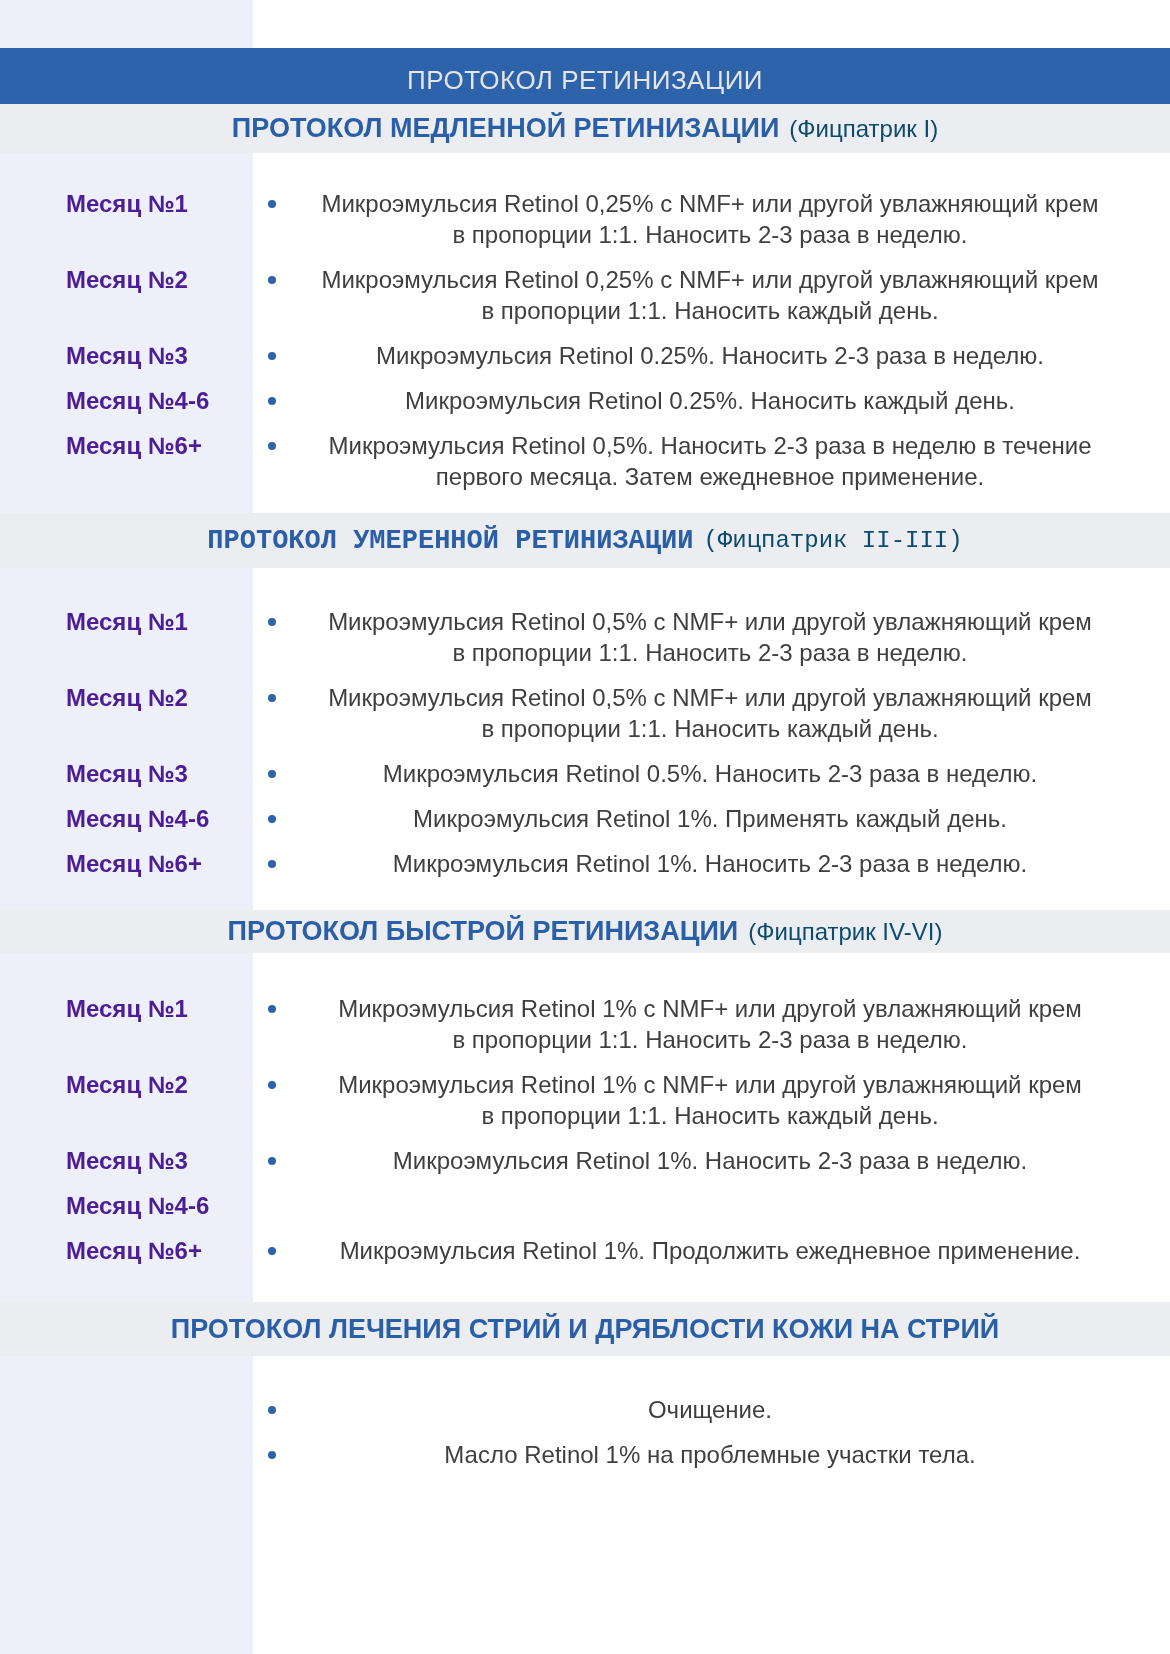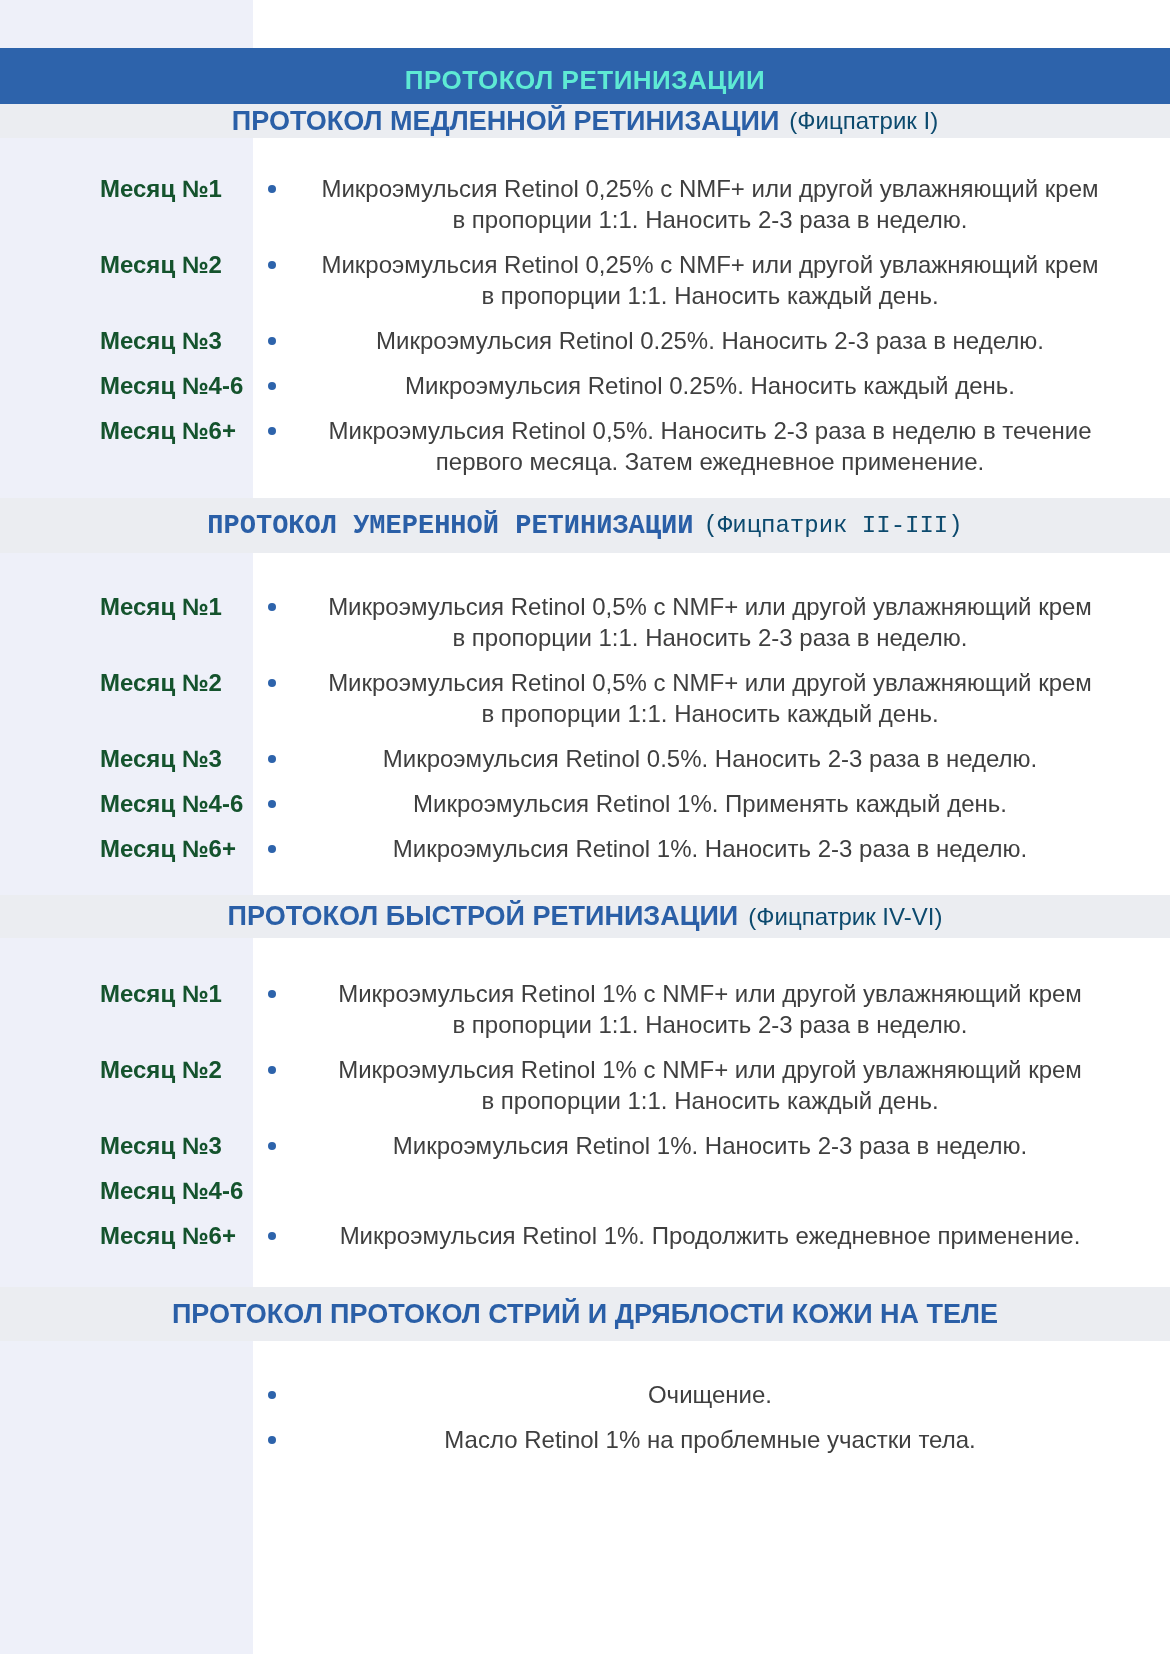--- a/index.html
+++ b/index.html
@@ -16,45 +16,45 @@
     background:#eef0f9;
     z-index:0;
   }
   .content{position:relative;z-index:1;}
   .topbar{
     margin-top:48px;height:56px;
     background:#2d63ab;
     display:flex;align-items:center;justify-content:center;
   }
   .topbar-title{
-    color:#5eead4;font-size:26px;font-weight:bold;letter-spacing:0.5px;margin-top:8px;
+    color:#e5e5e5;font-size:26px;font-weight:normal;letter-spacing:0.5px;margin-top:8px;
   }
   .band{
     background:#ebedf1;
     display:flex;align-items:center;justify-content:center;
     white-space:nowrap;
   }
-  .band-1{height:34px;}
+  .band-1{height:49px;}
   .band-2{height:55px;font-family:Liberation Mono, monospace;}
   .band-3{height:43px;}
   .band-4{height:54px;}
   .band-title{color:#2a5fa7;font-size:27px;font-weight:bold;}
   .band-sub{color:#0c4a6e;font-size:24px;font-weight:400;margin-left:10px;}
   .band-sub:empty{margin-left:0;}
   .rows{}
   .sec-1{padding:35px 0 21px 0;}
   .sec-2{padding:38px 0 31px 0;}
   .sec-3{padding:40px 0 36px 0;}
   .sec-4{padding:38px 0 0 0;}
   .row{display:flex;margin-bottom:14px;}
   .row:last-child{margin-bottom:0;}
   .row-label{
     flex:0 0 253px;width:253px;box-sizing:border-box;
-    padding-left:100px;
-    color:#14532d;font-size:24px;font-weight:bold;line-height:31px;
+    padding-left:66px;
+    color:#4c1d95;font-size:24px;font-weight:bold;line-height:31px;
   }
   .row-body{
     position:relative;flex:1;
     box-sizing:border-box;
     padding-left:35px;padding-right:38px;text-align:center;
   }
   .dot{
     position:absolute;left:15px;top:12px;
     width:8px;height:8px;border-radius:50%;
     background:#2d63ab;
@@ -199,21 +199,21 @@
       <div class="row">
         <div class="row-label">Месяц №6+</div>
         <div class="row-body">
             <span class="dot"></span>
             <span class="row-text">Микроэмульсия Retinol 1%. Продолжить ежедневное применение.</span>
           </div>
       </div>
     </div>
 
     <div class="band band-4">
-      <span class="band-title">ПРОТОКОЛ ПРОТОКОЛ СТРИЙ И ДРЯБЛОСТИ КОЖИ НА ТЕЛЕ</span>
+      <span class="band-title">ПРОТОКОЛ ЛЕЧЕНИЯ СТРИЙ И ДРЯБЛОСТИ КОЖИ НА СТРИЙ</span>
       <span class="band-sub"></span>
     </div>
     <div class="rows sec-4">
       <div class="row">
         <div class="row-label"></div>
         <div class="row-body">
             <span class="dot"></span>
             <span class="row-text">Очищение.</span>
           </div>
       </div>

